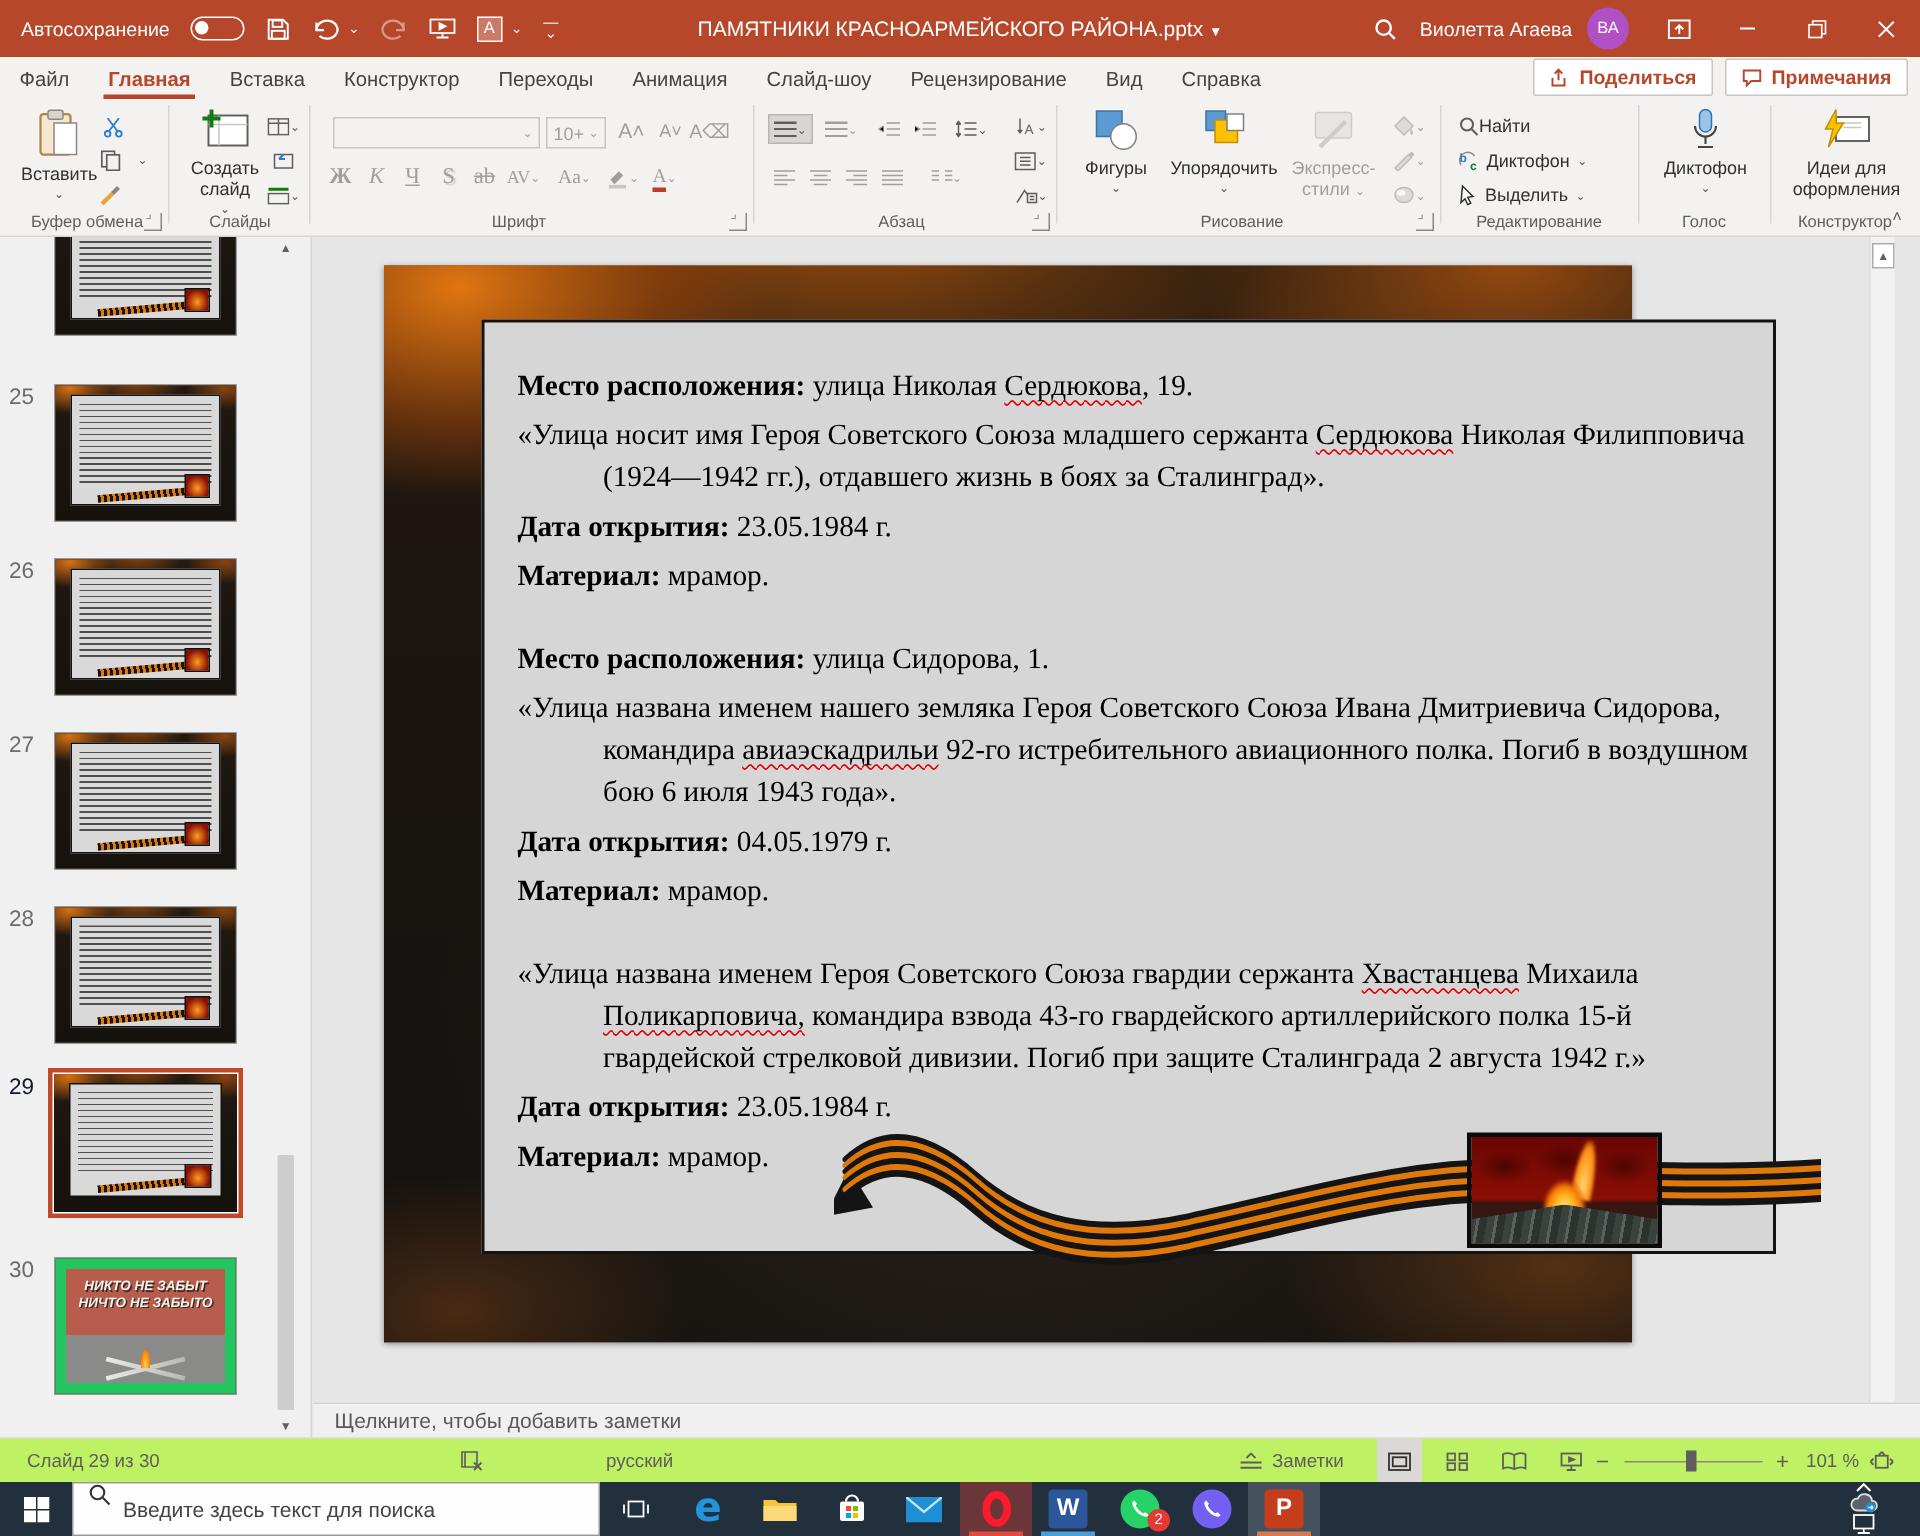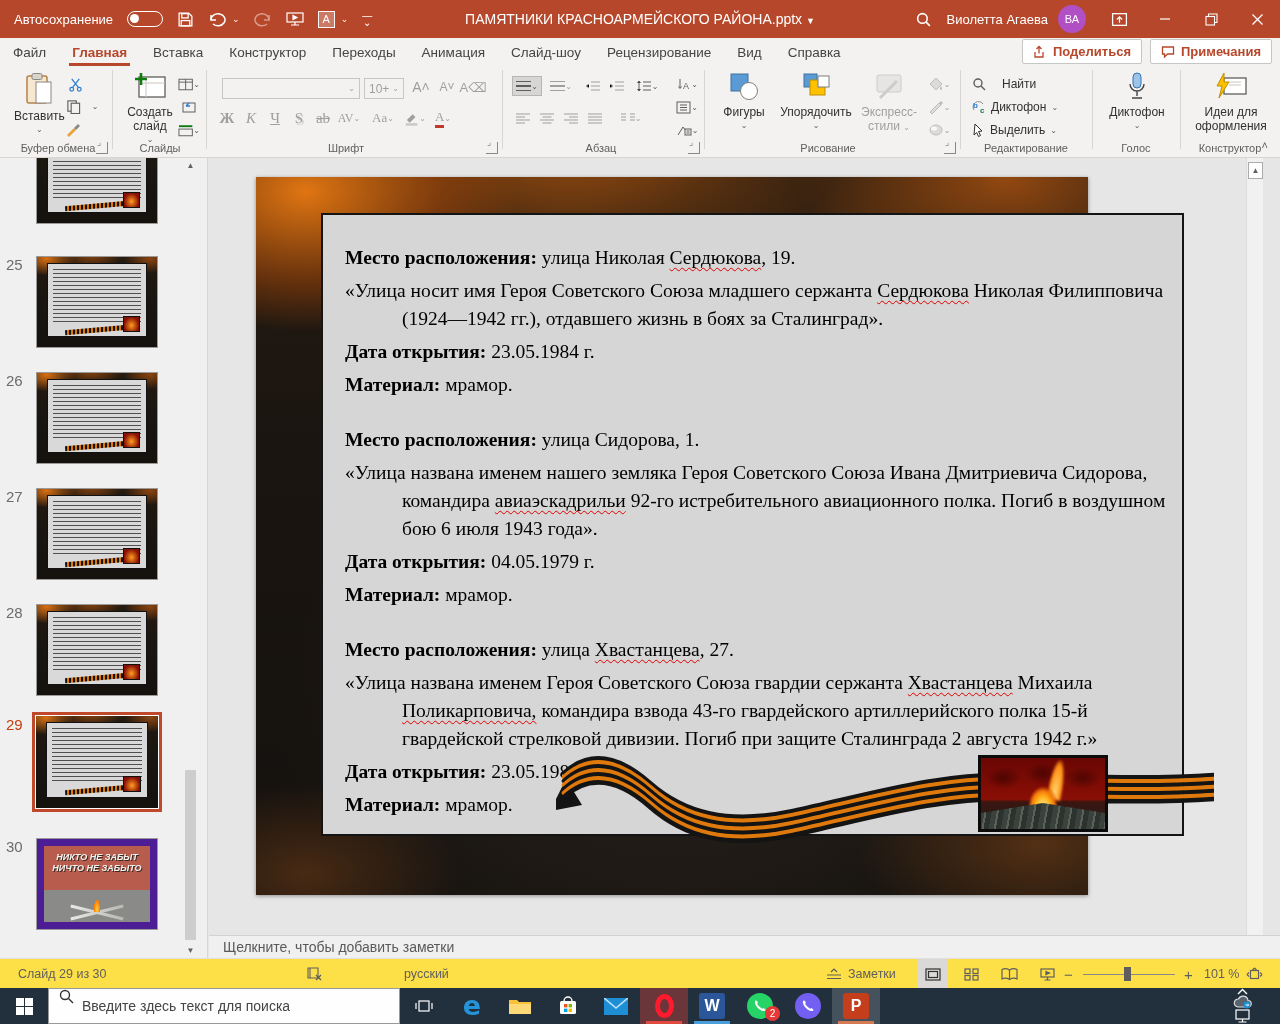--- a/index.html
+++ b/index.html
@@ -44,32 +44,32 @@
   .lines-ic { width:15px; height:11px; background:repeating-linear-gradient(180deg,#605E5C 0 1.5px,transparent 1.5px 4.5px); }
   .lines-ic.gray { background:repeating-linear-gradient(180deg,#a19f9d 0 1.5px,transparent 1.5px 4.5px); }
   .bullets-on { background:#d8d6d4; border:1px solid #b8b6b4; }
   .collapse-ribbon { position:absolute; right:12px; bottom:6px; color:#605E5C; font-size:11px; }
 
   
   .main { position:absolute; left:0; top:158px; width:1280px; height:777px; }
   .panel { position:absolute; left:0; top:0; width:208px; height:800px; background:#F0F0F0; border-right:1px solid #d6d6d6; overflow:hidden; }
   .thumb { position:absolute; left:36px; width:122px; height:92px; background:#2a2019; border:1px solid #9a9a9a; }
   .tnum { position:absolute; left:6px; width:26px; text-align:left; font-size:15px; color:#6b6b6b; }
-  .tnum.sel { color:#c2410c; }
+  .tnum.sel { color:#0f172a; }
   .thumb-sel-wrap { position:absolute; left:32px; width:130px; height:100px; border:3px solid #C0492C; background:#fff; padding:1px; }
   .mini-slide { width:100%; height:100%; position:relative; background:
       radial-gradient(ellipse 40px 24px at 8% 2%, rgba(234,120,18,.9), transparent 70%),
       radial-gradient(ellipse 50px 26px at 45% -4%, rgba(190,90,15,.7), transparent 65%),
       radial-gradient(ellipse 40px 22px at 94% 2%, rgba(180,85,15,.7), transparent 65%),
       linear-gradient(180deg,#241a10,#191511 50%,#15120e); }
   .mini-box { position:absolute; left:8%; top:7%; width:84%; height:82%; background:#d9d9d9; border:1px solid #111; }
   .mini-text { position:absolute; left:5%; top:6%; width:90%; height:74%; background:repeating-linear-gradient(180deg, rgba(45,45,45,.8) 0 1px, transparent 1px 4px); }
   .mini-ribbon { position:absolute; left:18%; bottom:6%; width:75%; height:5px; background:repeating-linear-gradient(90deg,#141414 0 2px,#e0790b 2px 4px); transform:rotate(-5deg); }
   .mini-flame { position:absolute; right:6%; bottom:6%; width:18%; height:22%; background:radial-gradient(ellipse at 50% 60%, #ff9d1e, #8a0f05 70%); border:1px solid #111; }
-  .mini30 { width:100%; height:100%; position:relative; background:#4c1d95; padding:7px; }
+  .mini30 { width:100%; height:100%; position:relative; background:#22c55e; padding:7px; }
   .mini30 .inner { width:100%; height:100%; position:relative; background:linear-gradient(180deg, #b85c4e 0 58%, #8a8a88 58% 100%); overflow:hidden; }
   .mini30 .txt { position:absolute; top:6px; left:0; right:0; text-align:center; font-size:9px; line-height:11px; font-weight:bold; font-style:italic; color:#f2f2ee; text-shadow:1px 1px 0 #3a2a22; }
   .mini30 .star { position:absolute; left:50%; bottom:2px; width:54px; height:16px; transform:translateX(-50%); }
   .mini30 .star::before, .mini30 .star::after { content:""; position:absolute; left:0; top:7px; width:54px; height:3px; background:linear-gradient(90deg,#e8e8e4,#b9b9b4); }
   .mini30 .star::before { transform:rotate(14deg); } .mini30 .star::after { transform:rotate(-14deg); }
   .mini30 .fl { position:absolute; left:50%; bottom:10px; width:6px; height:12px; transform:translateX(-50%); background:radial-gradient(ellipse at 50% 80%, #ffd24a, #ff7a00 70%, transparent 75%); }
   .vscroll { position:absolute; width:15px; background:#f0f0f0; }
   .vs-btn { position:absolute; left:0; width:15px; height:15px; color:#606060; font-size:8px; display:flex; align-items:center; justify-content:center; }
   .vs-thumb { position:absolute; left:2px; width:11px; background:#cdcdcd; border-radius:1px; }
 
@@ -100,21 +100,21 @@
       radial-gradient(ellipse 26px 16px at 82% 28%, rgba(40,0,0,.5), transparent 70%),
       linear-gradient(180deg,#6a0603 0%,#8a0f05 58%,#3a1510 62%,#23201c 100%); }
   .flamebox .book { position:absolute; left:0; right:0; bottom:0; height:26px; background:repeating-linear-gradient(100deg,#39423c 0 5px,#5a6159 5px 7px,#2c332e 7px 12px); clip-path:polygon(0 38%, 50% 0, 100% 38%, 100% 100%, 0 100%); }
   .flamebox .fire { position:absolute; left:50%; top:4px; width:36px; height:62px; transform:translateX(-50%); background:radial-gradient(ellipse 50% 40% at 50% 72%, #ffe9a0, #ffb61e 38%, #f47b0a 62%, rgba(200,60,5,.25) 80%, transparent 85%); filter:blur(.6px); }
   .flamebox .fire2 { position:absolute; left:56%; top:2px; width:14px; height:40px; transform:rotate(10deg); background:radial-gradient(ellipse at 50% 80%, #ffd76e, #ff8c12 60%, transparent 75%); filter:blur(1px); }
 
   
   .notes { position:absolute; left:209px; top:935px; width:1071px; height:23px; background:#F0F0F0; border-top:1px solid #d2d2d2; display:flex; align-items:center; padding-left:14px; font-size:14px; color:#595959; }
 
   
-  .statusbar { position:absolute; left:0; top:958px; width:1280px; height:30px; background:#fde047; border-top:1px solid #e1dfdd; font-size:12.5px; color:#605E5C; }
+  .statusbar { position:absolute; left:0; top:958px; width:1280px; height:30px; background:#bef264; border-top:1px solid #e1dfdd; font-size:12.5px; color:#605E5C; }
   .sb-item { position:absolute; top:0; height:30px; display:flex; align-items:center; }
   .viewbtn { width:30px; justify-content:center; }
   .viewbtn.on { background:#dBd9d7; background:#dbd9d7; }
   .zoom-track { position:absolute; top:14.5px; left:1083px; width:92px; height:1.5px; background:#8a8886; }
   .zoom-thumb { position:absolute; top:8px; left:1124px; width:7px; height:14px; background:#605E5C; }
 
   
   .taskbar { position:absolute; left:0; top:988px; width:1280px; height:36px; background:#22303E; display:flex; align-items:stretch; color:#fff; }
   .tb-slot { width:48px; display:flex; align-items:center; justify-content:center; position:relative; }
   .tb-search { width:352px; background:#fefefe; border:1px solid #9a9a9a; display:flex; gap:8px; padding-left:10px; }
@@ -461,21 +461,21 @@
       <svg width="16" height="14" viewBox="0 0 16 14" opacity=".5">
         <ellipse cx="8" cy="7" rx="6" ry="5" fill="#c8c6c4" stroke="#8a8886"></ellipse>
         <ellipse cx="6" cy="5.5" rx="3" ry="2" fill="#fff"></ellipse>
       </svg>
       <span class="chev">⌄</span>
     </span>
   <div class="grp-label" style="left:708px; width:240px;">Рисование</div>
   <span class="launcher" style="left:944px;"></span>
   <div class="rsep" style="left:960px;"></div>
 
-  <span class="mini" style="left:972px; top:8px; width:100px; justify-content:flex-start; gap:16px; color:#323130;">
+  <span class="mini" style="left:972px; top:8px; width:100px; justify-content:flex-start; gap:0; color:#323130;">
       <svg width="14" height="14" viewBox="0 0 14 14" fill="none" stroke="#605E5C" stroke-width="1.4">
         <circle cx="6" cy="6" r="4"></circle>
         <path d="M9 9 L13 13"></path>
       </svg>
       <span>Найти</span>
     </span>
   <span class="mini" style="left:972px; top:31px; width:110px; justify-content:flex-start; gap:5px; color:#323130;">
       <svg width="14" height="14" viewBox="0 0 14 14" fill="none">
         <path d="M2 10 A5 5 0 0 1 11 4" stroke="#8a8886"></path>
         <text x="1" y="8" font-size="8" fill="#2b7cd3" font-weight="bold">b</text>
@@ -610,21 +610,20 @@
         </div>
 
         <div class="block">
           <p><b class="lbl">Место расположения:</b><span> улица Сидорова, 1.</span><span class="sq"></span><span></span></p>
           <p class="q"><span>«Улица названа именем нашего земляка Героя Советского Союза Ивана Дмитриевича Сидорова, командира </span><span class="sq">авиаэскадрильи</span><span> 92-го истребительного авиационного полка. Погиб в воздушном бою 6 июля 1943 года».</span><span class="sq"></span><span></span></p>
           <p><b class="lbl">Дата открытия:</b><span> 04.05.1979 г.</span></p>
           <p><b class="lbl">Материал:</b><span> мрамор.</span></p>
         </div>
 
         <div class="block">
-          <p><b class="lbl">Место расположения:</b><span> улица </span><span class="sq">Хвастанцева</span><span>, 27.</span></p>
           <p class="q"><span>«Улица названа именем Героя Советского Союза гвардии сержанта </span><span class="sq">Хвастанцева</span><span> Михаила </span><span class="sq">Поликарповича,</span><span> командира взвода 43-го гвардейского артиллерийского полка 15-й гвардейской стрелковой дивизии. Погиб при защите Сталинграда 2 августа 1942 г.»</span></p>
           <p><b class="lbl">Дата открытия:</b><span> 23.05.1984 г.</span></p>
           <p><b class="lbl">Материал:</b><span> мрамор.</span></p>
         </div>
 
       </div>
 
       <svg class="georibbon" viewBox="0 0 658 104">
         <path d="M10,30 L-6,62 L26,56 Z" fill="#141414"></path>
         <g fill="none" stroke-linecap="round">

